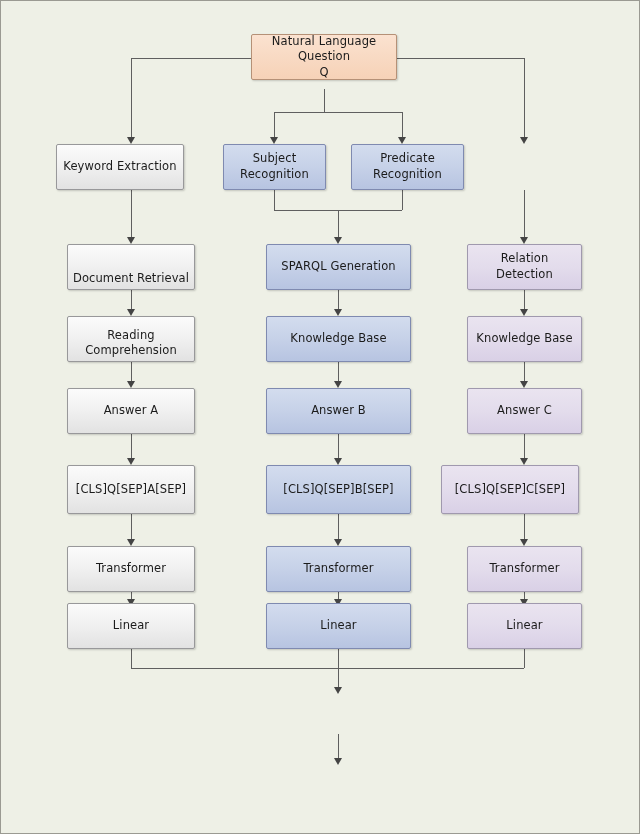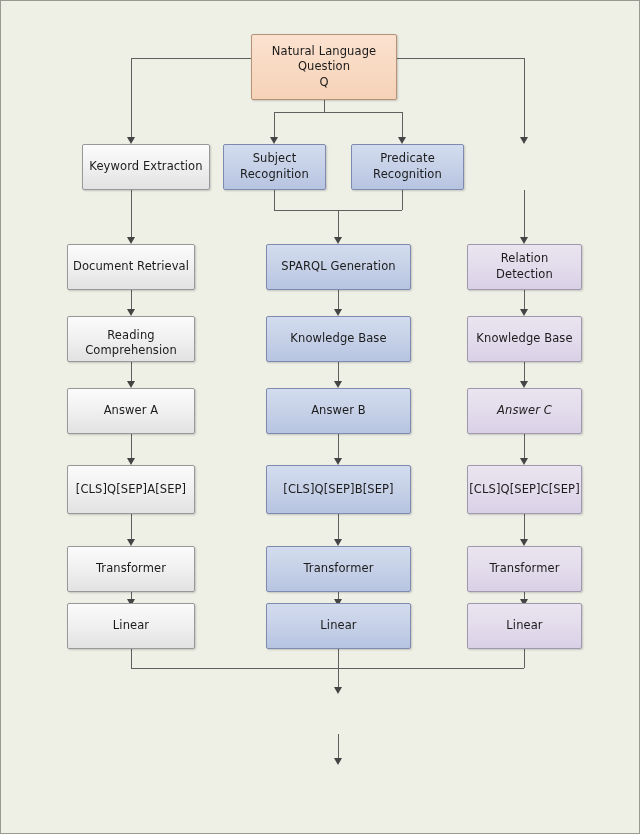--- a/index.html
+++ b/index.html
@@ -137,41 +137,41 @@
 
   <div class="vline" style="left:130px; top:648px; height:19px;"></div>
   <div class="vline" style="left:523px; top:648px; height:19px;"></div>
   <div class="hline" style="left:130px; top:667px; width:393px;"></div>
   <div class="vline" style="left:337px; top:648px; height:38px;"></div>
   <div class="arrow" style="left:332.5px; top:686px;"></div>
 
   <div class="vline" style="left:337px; top:733px; height:24px;"></div>
   <div class="arrow" style="left:332.5px; top:757px;"></div>
 
-  <div class="node pal-peach" style="left:250px; top:33px; width:146px; height:66px;">
+  <div class="node pal-peach" style="left:250px; top:33px; width:146px; height:46px;">
     <span class="node-label">Natural Language Question
 Q</span>
   </div>
 
-  <div class="node pal-grey" style="left:81px; top:143px; width:128px; height:46px;align-items:center;">
+  <div class="node pal-grey" style="left:55px; top:143px; width:128px; height:46px;align-items:center;">
     <span class="node-label">Keyword Extraction</span>
   </div>
 
   <div class="node pal-blue" style="left:222px; top:143px; width:103px; height:46px;">
     <span class="node-label">Subject
 Recognition</span>
   </div>
 
   <div class="node pal-blue" style="left:350px; top:143px; width:113px; height:46px;">
     <span class="node-label">Predicate
 Recognition</span>
   </div>
 
 
-  <div class="node pal-grey" style="left:66px; top:243px; width:128px; height:46px;">
+  <div class="node pal-grey" style="left:66px; top:243px; width:128px; height:46px;align-items:flex-end;">
     <span class="node-label">Document Retrieval</span>
   </div>
 
   <div class="node pal-blue" style="left:265px; top:243px; width:145px; height:46px;text-align:center;">
     <span class="node-label">SPARQL Generation</span>
   </div>
 
   <div class="node pal-lilac" style="left:466px; top:243px; width:115px; height:46px;">
     <span class="node-label">Relation Detection</span>
   </div>
@@ -189,33 +189,33 @@
   </div>
 
   <div class="node pal-grey" style="left:66px; top:387px; width:128px; height:46px;">
     <span class="node-label">Answer A</span>
   </div>
 
   <div class="node pal-blue" style="left:265px; top:387px; width:145px; height:46px;">
     <span class="node-label">Answer B</span>
   </div>
 
-  <div class="node pal-lilac" style="left:466px; top:387px; width:115px; height:46px;font-style:italic;">
+  <div class="node pal-lilac" style="left:466px; top:387px; width:115px; height:46px;">
     <span class="node-label">Answer C</span>
   </div>
 
   <div class="node pal-blue" style="left:265px; top:464px; width:145px; height:49px;">
     <span class="node-label">[CLS]Q[SEP]B[SEP]</span>
   </div>
 
   <div class="node pal-grey" style="left:66px; top:464px; width:128px; height:49px;">
     <span class="node-label">[CLS]Q[SEP]A[SEP]</span>
   </div>
 
-  <div class="node pal-lilac" style="left:466px; top:464px; width:115px; height:49px;">
+  <div class="node pal-lilac" style="left:440px; top:464px; width:138px; height:49px;">
     <span class="node-label">[CLS]Q[SEP]C[SEP]</span>
   </div>
 
   <div class="node pal-grey" style="left:66px; top:545px; width:128px; height:46px;">
     <span class="node-label">Transformer</span>
   </div>
 
   <div class="node pal-blue" style="left:265px; top:545px; width:145px; height:46px;">
     <span class="node-label">Transformer</span>
   </div>

